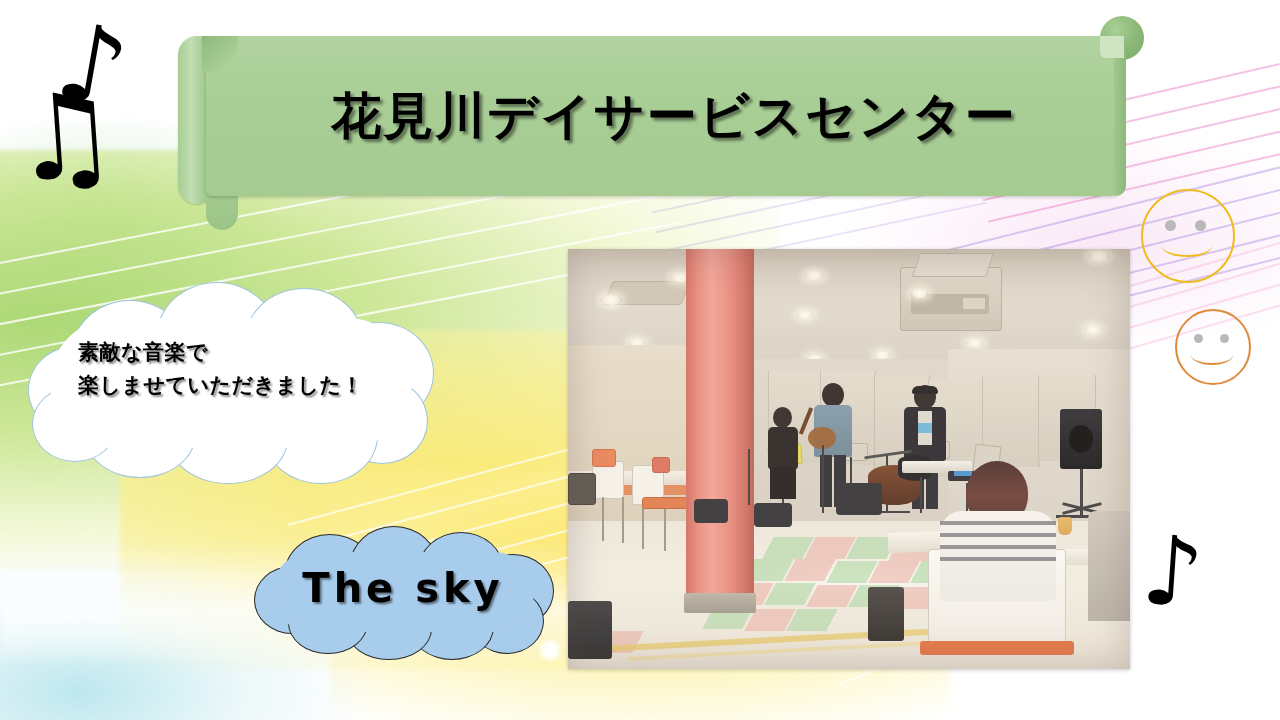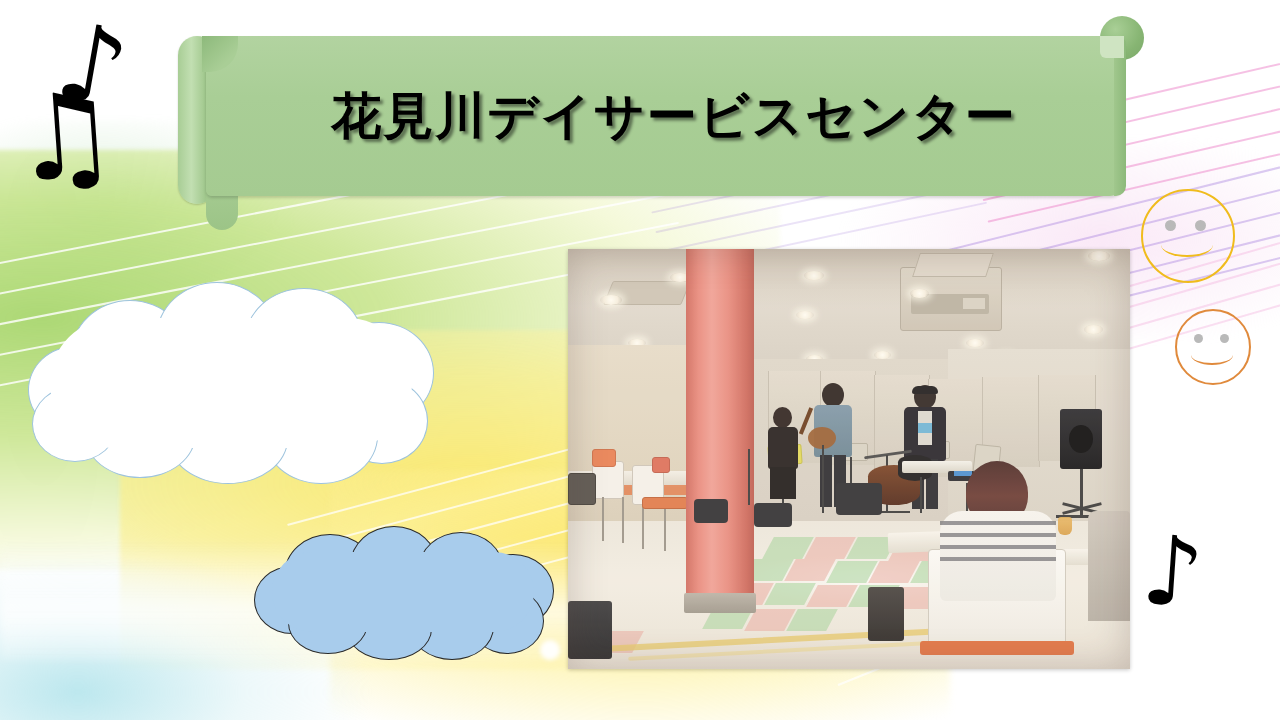--- a/index.html
+++ b/index.html
@@ -365,33 +365,36 @@
     <div class="puff" style="left:128px;top:0px;   width:120px; height:110px;"></div>
     <div class="puff" style="left:216px;top:6px;   width:118px; height:108px;"></div>
     <div class="puff" style="left:296px;top:40px;  width:108px; height:100px;"></div>
     <div class="puff" style="left:308px;top:96px;  width:90px;  height:84px;"></div>
     <div class="puff" style="left:236px;top:106px; width:112px; height:94px;"></div>
     <div class="puff" style="left:140px;top:112px; width:118px; height:88px;"></div>
     <div class="puff" style="left:56px; top:108px; width:110px; height:86px;"></div>
     <div class="puff" style="left:4px;  top:104px; width:84px;  height:74px;"></div>
     <div class="inner"></div>
   </div>
+  <div class="cloud-text" id="white-cloud-text">素敵な音楽で
+楽しませていただきました！</div>
 
   <div class="cloud" id="cloud-blue">
     <div class="puff" style="left:0px;  top:40px;  width:74px;  height:66px;"></div>
     <div class="puff" style="left:30px; top:8px;   width:90px;  height:80px;"></div>
     <div class="puff" style="left:96px; top:0px;   width:86px;  height:76px;"></div>
     <div class="puff" style="left:164px;top:6px;   width:84px;  height:74px;"></div>
     <div class="puff" style="left:218px;top:28px;  width:80px;  height:72px;"></div>
     <div class="puff" style="left:216px;top:62px;  width:72px;  height:64px;"></div>
     <div class="puff" style="left:156px;top:68px;  width:82px;  height:64px;"></div>
     <div class="puff" style="left:92px; top:72px;  width:84px;  height:60px;"></div>
     <div class="puff" style="left:34px; top:66px;  width:78px;  height:60px;"></div>
     <div class="inner"></div>
   </div>
+  <div class="cloud-text" id="blue-cloud-text">The  sky</div>
 
   <div id="photo">
     <div class="scene">
 
       <div class="ph-ceiling"></div>
       <div class="ph-ceiling2"></div>
       <div class="ph-vent" style="left:40px;top:32px;width:76px;height:22px;transform:skewX(-22deg);"></div>
       <div class="ph-ac">
           <div class="slot"></div>
           <div class="bar"></div>

